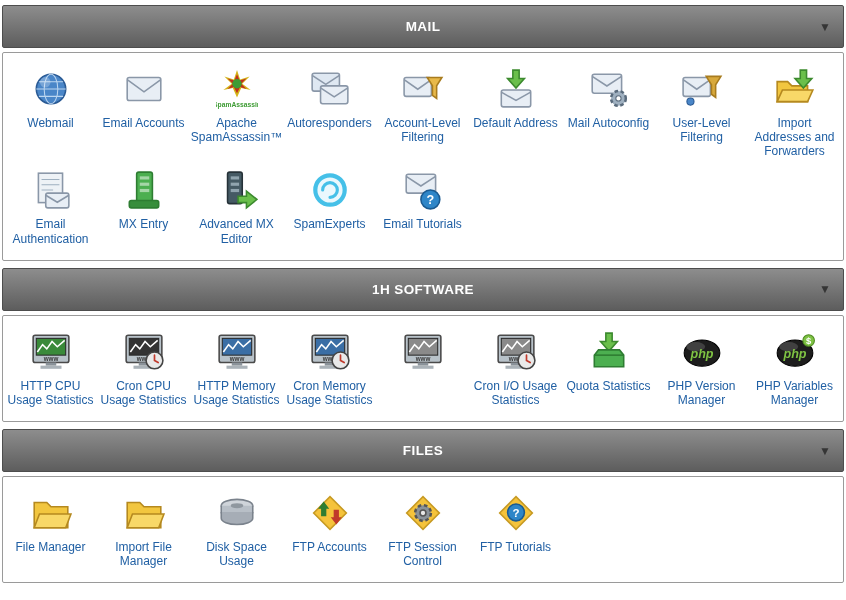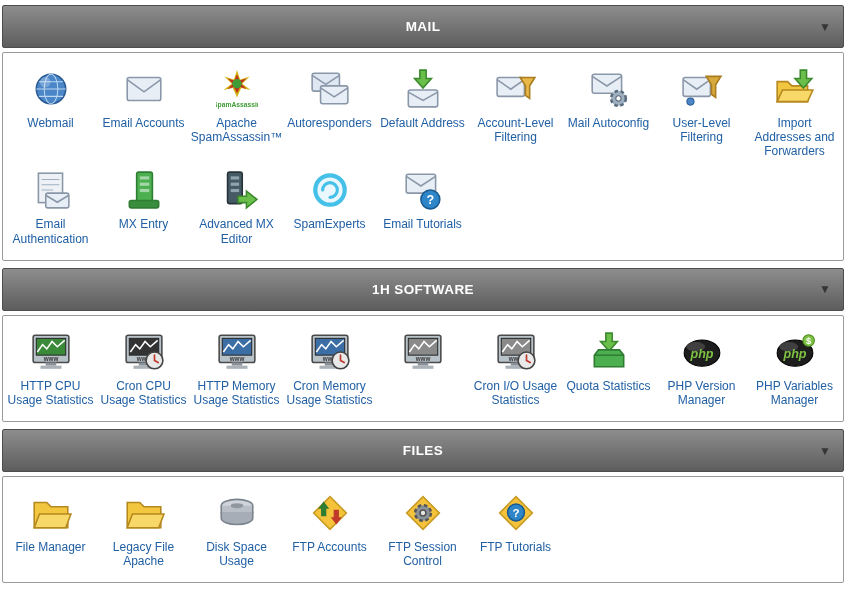--- a/index.html
+++ b/index.html
@@ -109,36 +109,36 @@
             <path d="M3 7 L16 15.54 L29 7" fill="none" stroke="#8a97a8" stroke-width="1.5"></path>
             <rect x="11" y="17" width="26" height="17" rx="2" fill="#e8eef5" stroke="#8a97a8" stroke-width="1.5"></rect>
             <path d="M11 19 L24 27.54 L37 19" fill="none" stroke="#8a97a8" stroke-width="1.5"></path>
           </svg>
         </span>
         <span class="label">Autoresponders</span>
       </div>
       <div class="item">
         <span class="icon">
           <svg viewBox="0 0 40 40" width="42" height="42" xmlns="http://www.w3.org/2000/svg">
+            <rect x="2" y="9" width="26" height="18" rx="2" fill="#e8eef5" stroke="#8a97a8" stroke-width="1.5"></rect>
+            <path d="M2 11 L15 20.16 L28 11" fill="none" stroke="#8a97a8" stroke-width="1.5"></path>
+            <path d="M24 9 h14 l-5 8 v12 l-4 -3 v-9 z" fill="#e8b94a" stroke="#a87c1f" stroke-width="1.5"></path>
+          </svg>
+        </span>
+        <span class="label">Account-Level Filtering</span>
+      </div>
+      <div class="item">
+        <span class="icon">
+          <svg viewBox="0 0 40 40" width="42" height="42" xmlns="http://www.w3.org/2000/svg">
             <path d="M17 2 h6 v8 h5 l-8 9 -8 -9 h5 z" fill="#6abf4b" stroke="#3c8a2e" stroke-width="1.5"></path>
             <rect x="6" y="21" width="28" height="16" rx="2" fill="#e8eef5" stroke="#8a97a8" stroke-width="1.5"></rect>
             <path d="M6 23 L20 30.92 L34 23" fill="none" stroke="#8a97a8" stroke-width="1.5"></path>
           </svg>
         </span>
         <span class="label">Default Address</span>
-      </div>
-      <div class="item">
-        <span class="icon">
-          <svg viewBox="0 0 40 40" width="42" height="42" xmlns="http://www.w3.org/2000/svg">
-            <rect x="2" y="9" width="26" height="18" rx="2" fill="#e8eef5" stroke="#8a97a8" stroke-width="1.5"></rect>
-            <path d="M2 11 L15 20.16 L28 11" fill="none" stroke="#8a97a8" stroke-width="1.5"></path>
-            <path d="M24 9 h14 l-5 8 v12 l-4 -3 v-9 z" fill="#e8b94a" stroke="#a87c1f" stroke-width="1.5"></path>
-          </svg>
-        </span>
-        <span class="label">Account-Level Filtering</span>
       </div>
       <div class="item">
         <span class="icon">
           <svg viewBox="0 0 40 40" width="42" height="42" xmlns="http://www.w3.org/2000/svg">
             <rect x="4" y="6" width="28" height="18" rx="2" fill="#e8eef5" stroke="#8a97a8" stroke-width="1.5"></rect>
             <path d="M4 8 L18 17.16 L32 8" fill="none" stroke="#8a97a8" stroke-width="1.5"></path>
     <circle cx="29" cy="29" r="7" fill="#9fb0c0" stroke="#5a6b7c" stroke-width="2.4" stroke-dasharray="3.4 2.4"></circle>
     <circle cx="29" cy="29" r="2.5" fill="#ffffff" stroke="#5a6b7c"></circle>
           </svg>
         </span>
@@ -356,21 +356,21 @@
         </span>
         <span class="label">File Manager</span>
       </div>
       <div class="item">
         <span class="icon">
           <svg viewBox="0 0 40 40" width="42" height="42" xmlns="http://www.w3.org/2000/svg">
 <path d="M4 10 h12 l4 4 h16 v20 h-32 z" fill="#f2c63f" stroke="#b5891f" stroke-width="1.5"></path>
 <path d="M4 34 l5 -13 h30 l-5 13 z" fill="#f8d868" stroke="#b5891f" stroke-width="1.5"></path>
           </svg>
         </span>
-        <span class="label">Legacy File Apache</span>
+        <span class="label">Import File Manager</span>
       </div>
       <div class="item">
         <span class="icon">
           <svg viewBox="0 0 40 40" width="42" height="42" xmlns="http://www.w3.org/2000/svg">
     <ellipse cx="20" cy="13" rx="15" ry="6" fill="#cfd4da" stroke="#7a828c" stroke-width="1.5"></ellipse>
     <path d="M5 13 v6 a15 6 0 0 0 30 0 v-6" fill="#b8bfc7" stroke="#7a828c" stroke-width="1.5"></path>
     <path d="M5 19 v6 a15 6 0 0 0 30 0 v-6" fill="#a6adb6" stroke="#7a828c" stroke-width="1.5"></path>
     <ellipse cx="20" cy="13" rx="6" ry="2.4" fill="#8f979f"></ellipse>
           </svg>
         </span>

